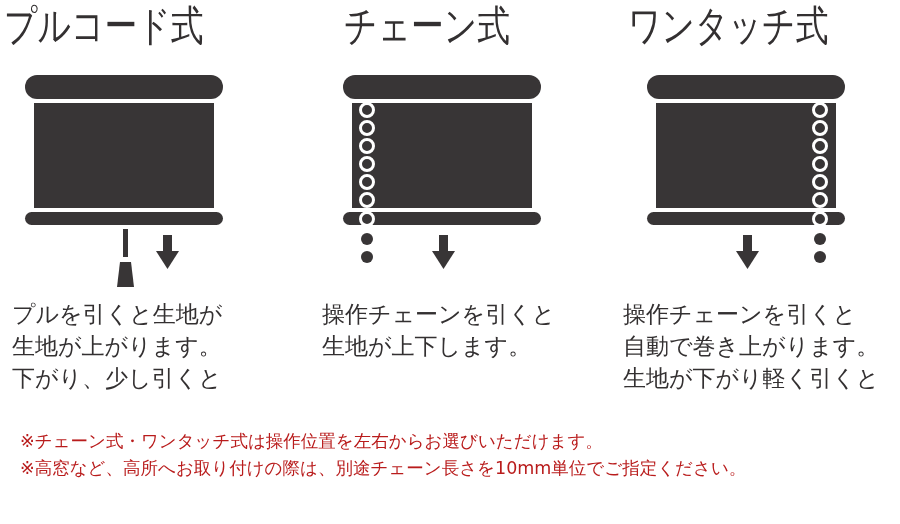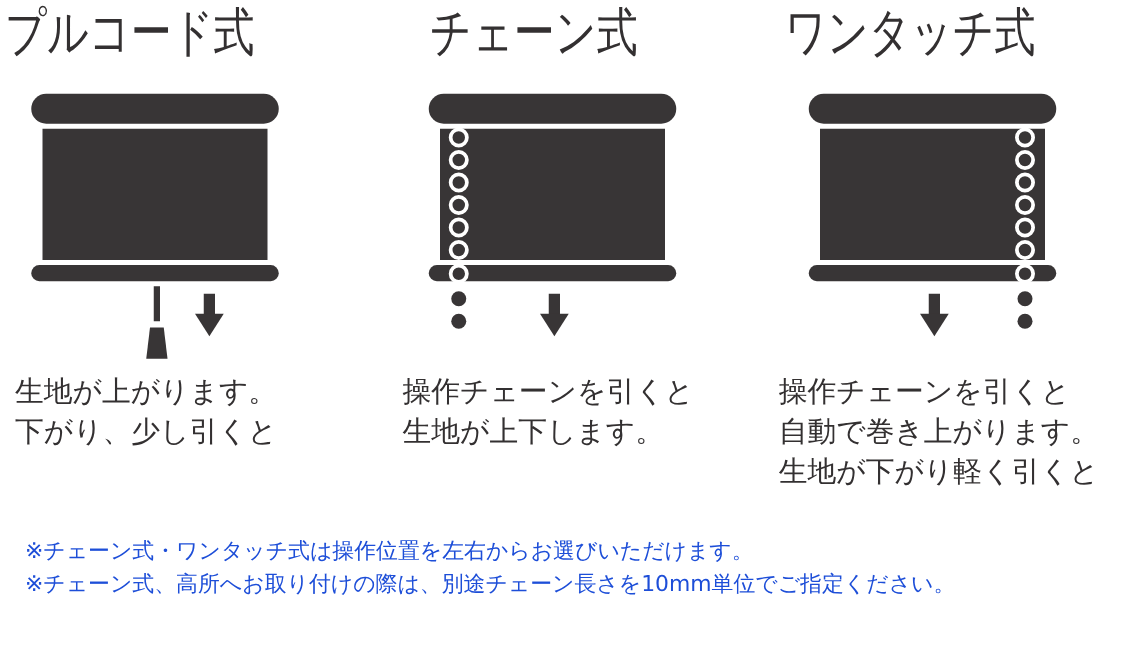--- a/index.html
+++ b/index.html
@@ -6,21 +6,21 @@
   body { width:900px; height:524px; position:relative; overflow:hidden;
          font-family:"DejaVu Sans", sans-serif; color:#333031; }
   .title { position:absolute; top:0; height:52px; font-size:42px; line-height:52px;
            white-space:nowrap; transform-origin:left top; transform:scaleX(0.78);
            color:#333031; font-weight:normal; }
   .panel { position:absolute; top:0; left:0; width:900px; height:290px; }
   .rail { position:absolute; background:#383536; border-radius:13px; }
   .body-rect { position:absolute; background:#383536; }
   .desc { position:absolute; font-size:23px; line-height:32px; color:#333031; white-space:nowrap; }
   .desc div { height:32px; }
-  .notes { position:absolute; left:20px; top:428px; font-size:17.5px; line-height:27px; color:#1d4ed8; white-space:nowrap; }
+  .notes { position:absolute; left:20px; top:428px; font-size:17.5px; line-height:27px; color:#b91c1c; white-space:nowrap; }
   svg { position:absolute; left:0; top:0; }
 </style>
 </head>
 <body>
 
 <div class="title" style="left:4px;">プルコード式</div>
 <div class="title" style="left:344px;">チェーン式</div>
 <div class="title" style="left:628px;">ワンタッチ式</div>
 
 <div class="panel">
@@ -86,29 +86,30 @@
       <circle cx="820" cy="257" r="6" fill="#383536"></circle>
     </g>
     <g fill="#383536">
       <rect x="743" y="235" width="9" height="17"></rect>
       <polygon points="736,251 759,251 747.5,269"></polygon>
     </g>
   </svg>
 </div>
 
 <div class="desc" style="left:12px;top:298px;">
+  <div>プルを引くと生地が</div>
   <div>生地が上がります。</div>
   <div>下がり、少し引くと</div>
 </div>
 <div class="desc" style="left:322px;top:298px;">
   <div>操作チェーンを引くと</div>
   <div>生地が上下します。</div>
 </div>
 <div class="desc" style="left:623px;top:298px;">
   <div>操作チェーンを引くと</div>
   <div>自動で巻き上がります。</div>
   <div>生地が下がり軽く引くと</div>
 </div>
 
 <div class="notes">
   <div>※チェーン式・ワンタッチ式は操作位置を左右からお選びいただけます。</div>
-  <div>※チェーン式、高所へお取り付けの際は、別途チェーン長さを10mm単位でご指定ください。</div>
+  <div>※高窓など、高所へお取り付けの際は、別途チェーン長さを10mm単位でご指定ください。</div>
 </div>
 
 </body></html>

